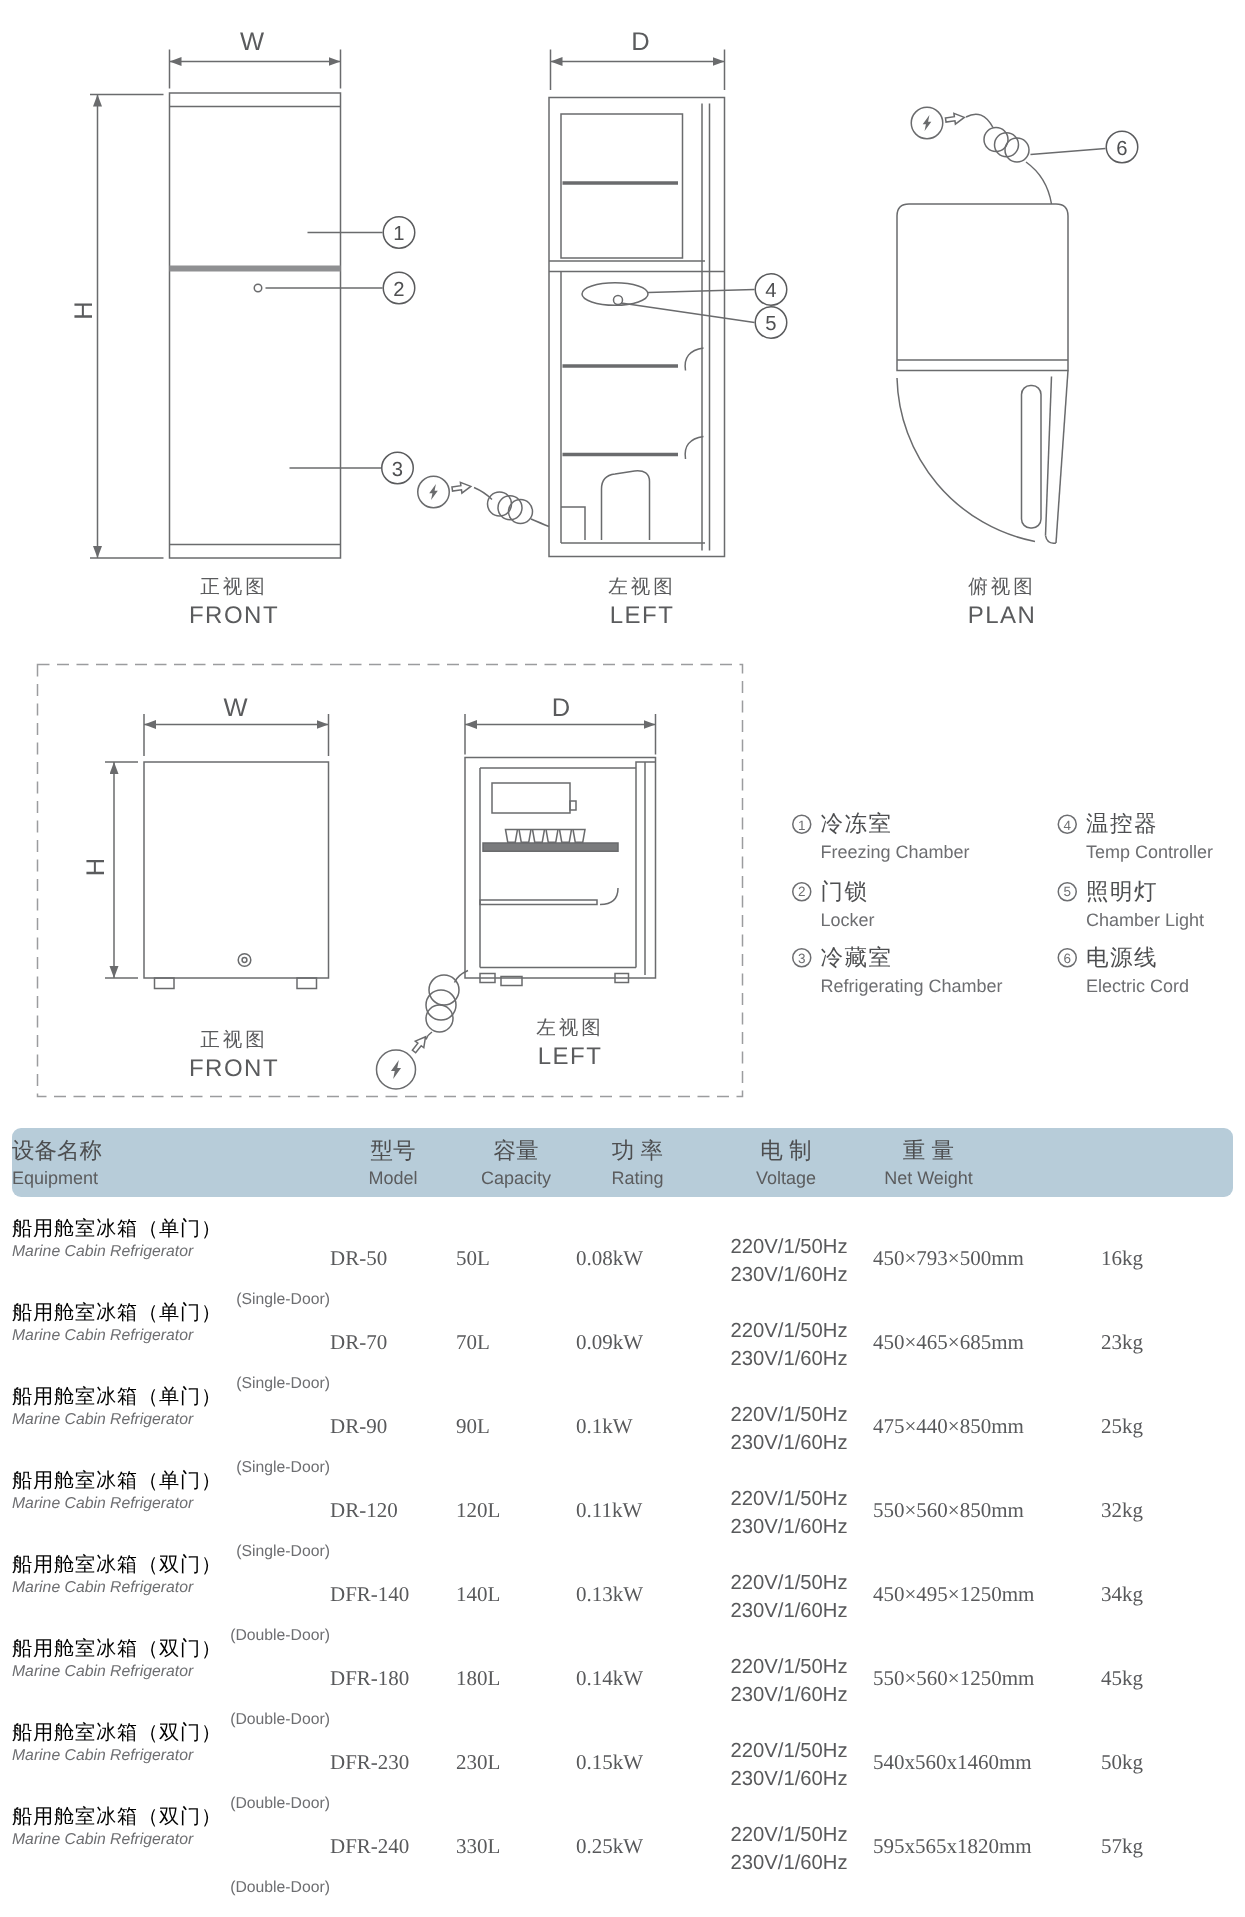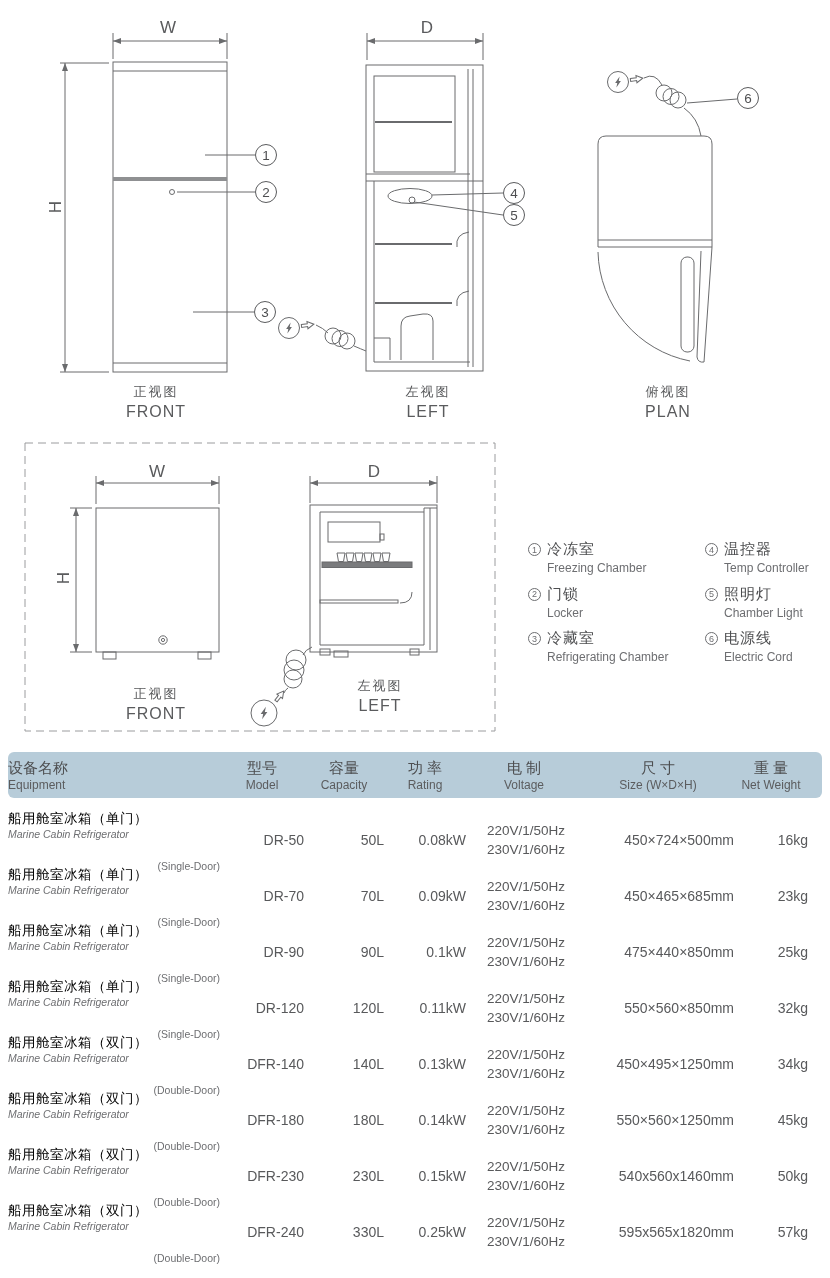--- a/index.html
+++ b/index.html
@@ -40,21 +40,21 @@
   .c-rate{width:82px;}
   .c-volt{width:116px;box-sizing:border-box;}
   .c-size{width:152px;}
   .c-weight{width:88px;box-sizing:border-box;padding-right:14px;}
   .trows{margin-top:14px;}
   .trow{height:56px;display:flex;align-items:center;}
   .equip-block{line-height:1;align-self:flex-start;padding-top:3px;}
   .equip-cn{font-size:13.5px;color:#000000;letter-spacing:.5px;}
   .equip-en{font-size:10.5px;color:#6d6e71;margin-top:3.5px;font-style:italic;}
   .equip-sub{font-size:10.5px;color:#6d6e71;margin-top:21px;text-align:right;}
-  .val{font-size:14px;color:#58595b;text-align:right;}
+  .val{font-size:14px;color:#58595b;text-align:left;font-family:Liberation Serif, serif;}
   .volt-block{padding-left:21px;font-size:13.5px;line-height:19px;color:#58595b;}
 </style>
 </head>
 <body>
 
 <svg width="830" height="740" viewBox="0 0 830 740">
   <defs>
     <marker id="arr" markerWidth="9" markerHeight="7" refX="8" refY="3" orient="auto-start-reverse" markerUnits="userSpaceOnUse">
       <path d="M0,0 L8,3 L0,6 Z" fill="#6a6b6d"></path>
     </marker>
@@ -288,24 +288,20 @@
       <div class="en">Capacity</div>
     </div>
     <div class="hcell c-rate">
       <div class="cn">功 率</div>
       <div class="en">Rating</div>
     </div>
     <div class="hcell c-volt">
       <div class="cn">电 制</div>
       <div class="en">Voltage</div>
     </div>
-    <div class="hcell c-size">
-      <div class="cn">尺 寸</div>
-      <div class="en">Size (W×D×H)</div>
-    </div>
     <div class="hcell c-weight">
       <div class="cn">重 量</div>
       <div class="en">Net Weight</div>
     </div>
   </div>
   <div class="trows">
   <div class="trow">
     <div class="c-equip">
       <div class="equip-block">
         <div class="equip-cn">船用舱室冰箱（单门）</div>
@@ -315,21 +311,21 @@
     </div>
     <div class="c-model val">DR-50</div>
     <div class="c-cap val">50L</div>
     <div class="c-rate val">0.08kW</div>
     <div class="c-volt">
       <div class="volt-block">
         <div>220V/1/50Hz</div>
         <div>230V/1/60Hz</div>
       </div>
     </div>
-    <div class="c-size val">450×724×500mm</div>
+    <div class="c-size val">450×793×500mm</div>
     <div class="c-weight val">16kg</div>
   </div>
 
   <div class="trow">
     <div class="c-equip">
       <div class="equip-block">
         <div class="equip-cn">船用舱室冰箱（单门）</div>
         <div class="equip-en">Marine Cabin Refrigerator</div>
         <div class="equip-sub">(Single-Door)</div>
       </div>

